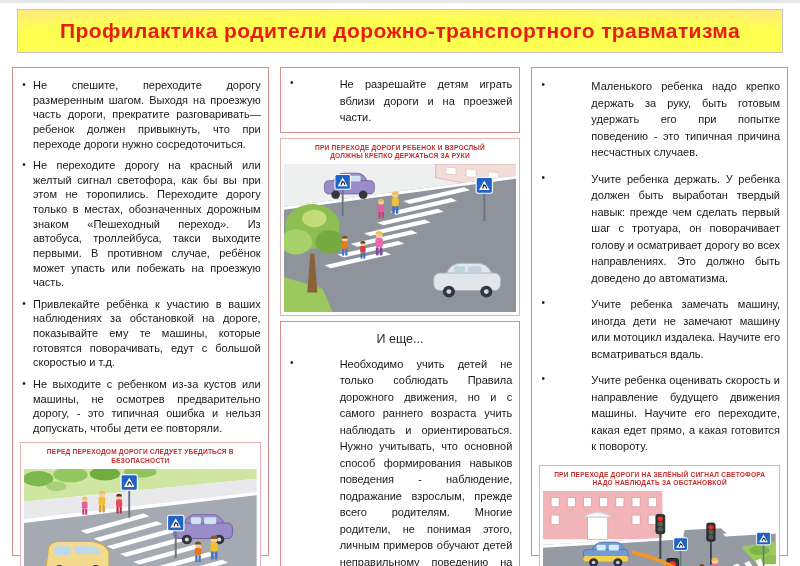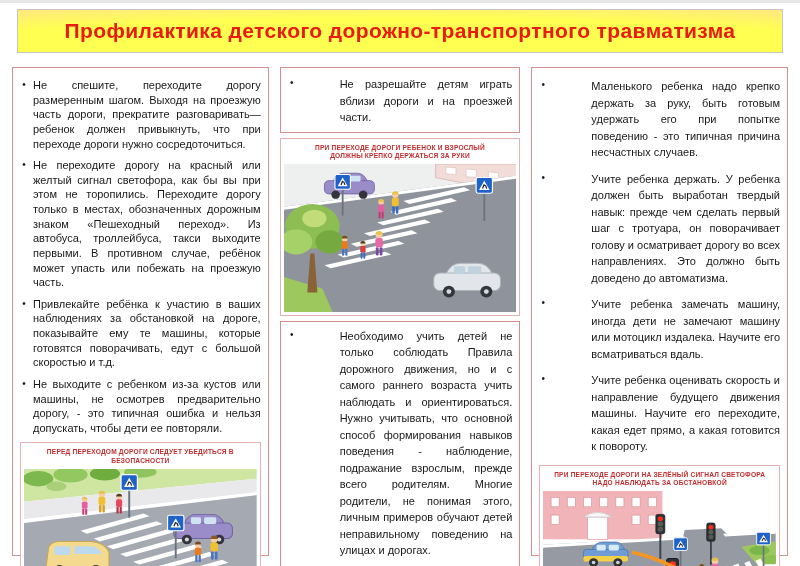--- a/index.html
+++ b/index.html
@@ -58,21 +58,21 @@
       <circle cx="0" cy="-20" r="3.3" fill="#ff2d1a"></circle>
       <circle cx="0" cy="-13" r="3.3" fill="#596052"></circle>
       <circle cx="0" cy="-6" r="3.3" fill="#565c52"></circle>
     </g>
   </defs>
 </svg>
 
 <div class="page">
 
   <header class="banner">
-    <h1>Профилактика детского дорожно-транспортного травматизма</h1>
+    <h1>Профилактика родители дорожно-транспортного травматизма</h1>
   </header>
 
   <main class="columns">
 
     <section class="col col-left box pad">
       <div class="bullet">
         <span class="dot">•</span>
         <p>Не спешите, переходите дорогу размеренным шагом. Выходя на проезжую часть дороги, прекратите разговаривать—ребенок должен привыкнуть, что при переходе дороги нужно сосредоточиться.</p>
       </div>
       <div class="bullet">
@@ -209,20 +209,21 @@
             <use href="#person" transform="translate(60,86) scale(0.82)" style="--shirt:#e87a20;--pants:#4a74c4;--hair:#7a4a20"></use>
             <use href="#person" transform="translate(78,90) scale(0.72)" style="--shirt:#d84040;--pants:#3a6ac0;--hair:#5a3a1a"></use>
             <use href="#person" transform="translate(94,84) scale(1)" style="--shirt:#e868a8;--pants:#7a4aa0;--hair:#e8c24a"></use>
           </g>
           <use href="#pedsign" transform="translate(58,26) scale(0.9)"></use>
           <use href="#pedsign" transform="translate(198,30) scale(0.95)"></use>
         </svg>
       </div>
 
       <div class="box box-more">
+        <h2 class="more-title">И еще...</h2>
         <div class="bullet">
           <span class="dot">•</span>
           <p>Необходимо учить детей не только соблюдать Правила дорожного движения, но и с самого раннего возраста учить наблюдать и ориентироваться. Нужно учитывать, что основной способ формирования навыков поведения - наблюдение, подражание взрослым, прежде всего родителям. Многие родители, не понимая этого, личным примеров обучают детей неправильному поведению на улицах и дорогах.</p>
         </div>
         <div class="bullet">
           <span class="dot">•</span>
           <p>Не посылайте ребенка переходить или перебегать дорогу впереди вас - этим вы обучаете его идти через дорогу, не глядя по сторонам.</p>
         </div>
       </div>
     </section>

